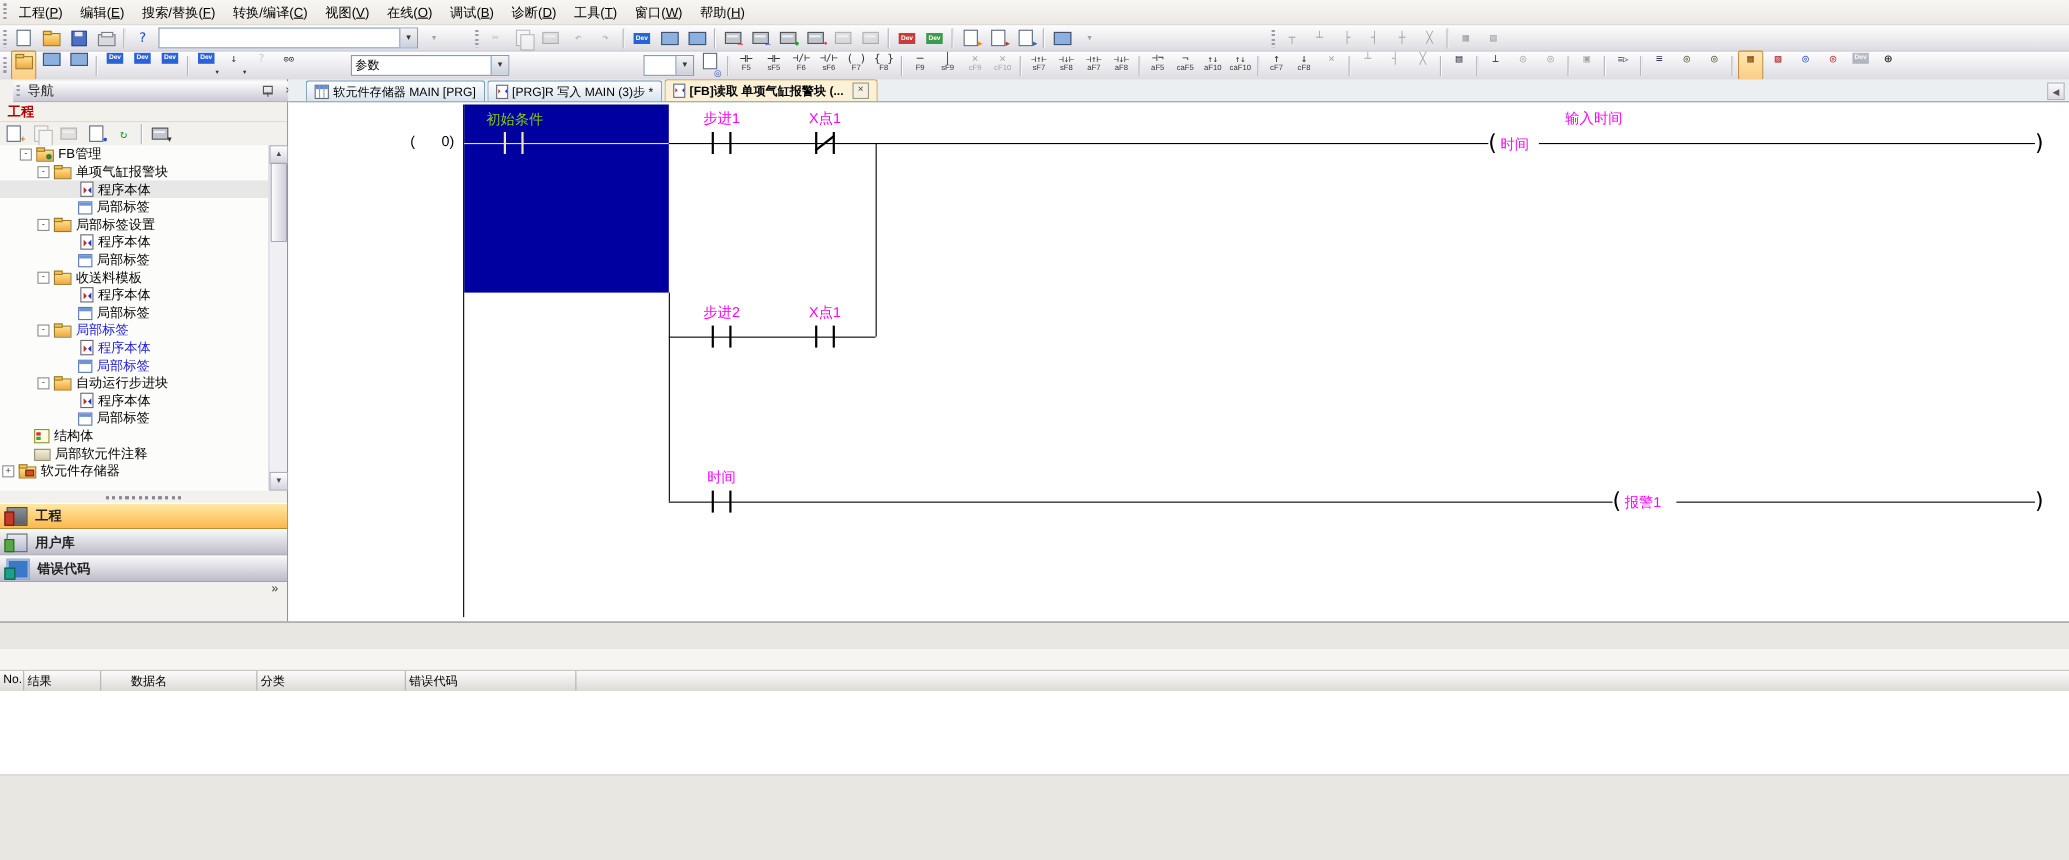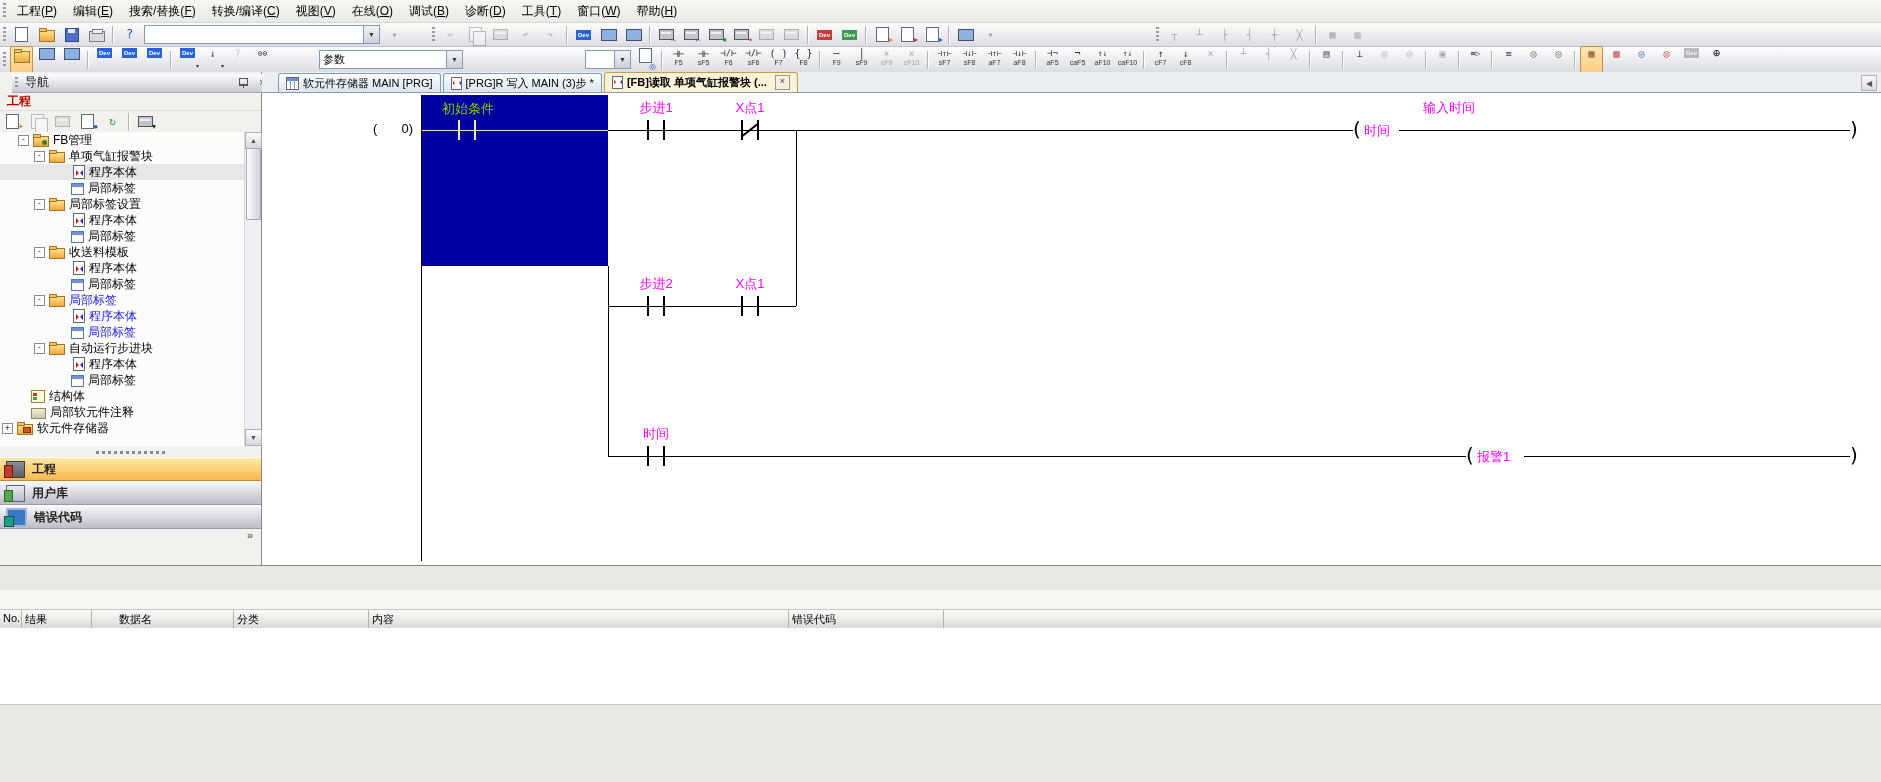--- a/index.html
+++ b/index.html
@@ -717,20 +717,19 @@
 
   </div>
 
   <div id="output">
     <div id="out-strip"></div>
     <div id="out-header">
         <div class="col" style="width: 22px; flex: 0 0 auto;">No.</div>
         <div class="col" style="width: 70px; flex: 0 0 auto;">结果</div>
         <div class="col" style="width: 118px; flex: 0 0 auto; margin-left: 24px;">数据名</div>
         <div class="col" style="width: 135px; flex: 0 0 auto;">分类</div>
-        <div class="col" style="width: 420px; flex: 0 0 auto;">内容</div>
         <div class="col" style="width: 155px; flex: 0 0 auto; font-family: Liberation Serif, serif;">错误代码</div>
         <div class="col" style="flex: 1 1 0%; border-right: none;"></div>
       </div>
     <div id="out-body"></div>
   </div>
 
 </div>
 
 </body></html>

